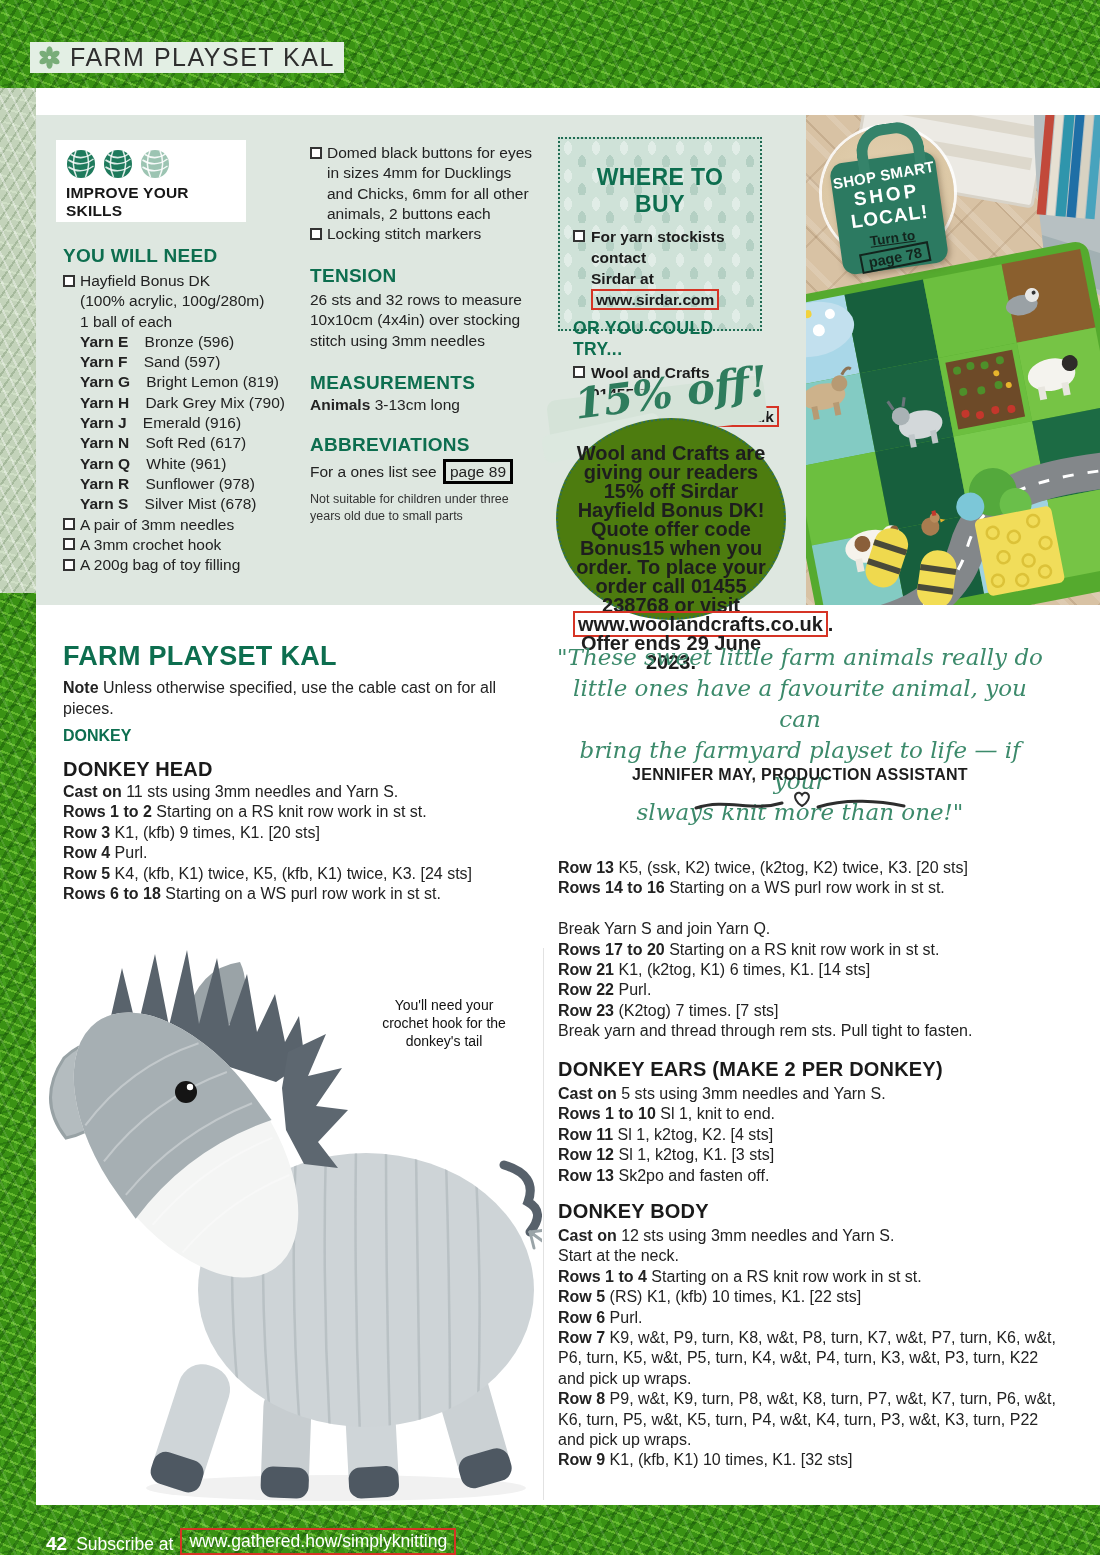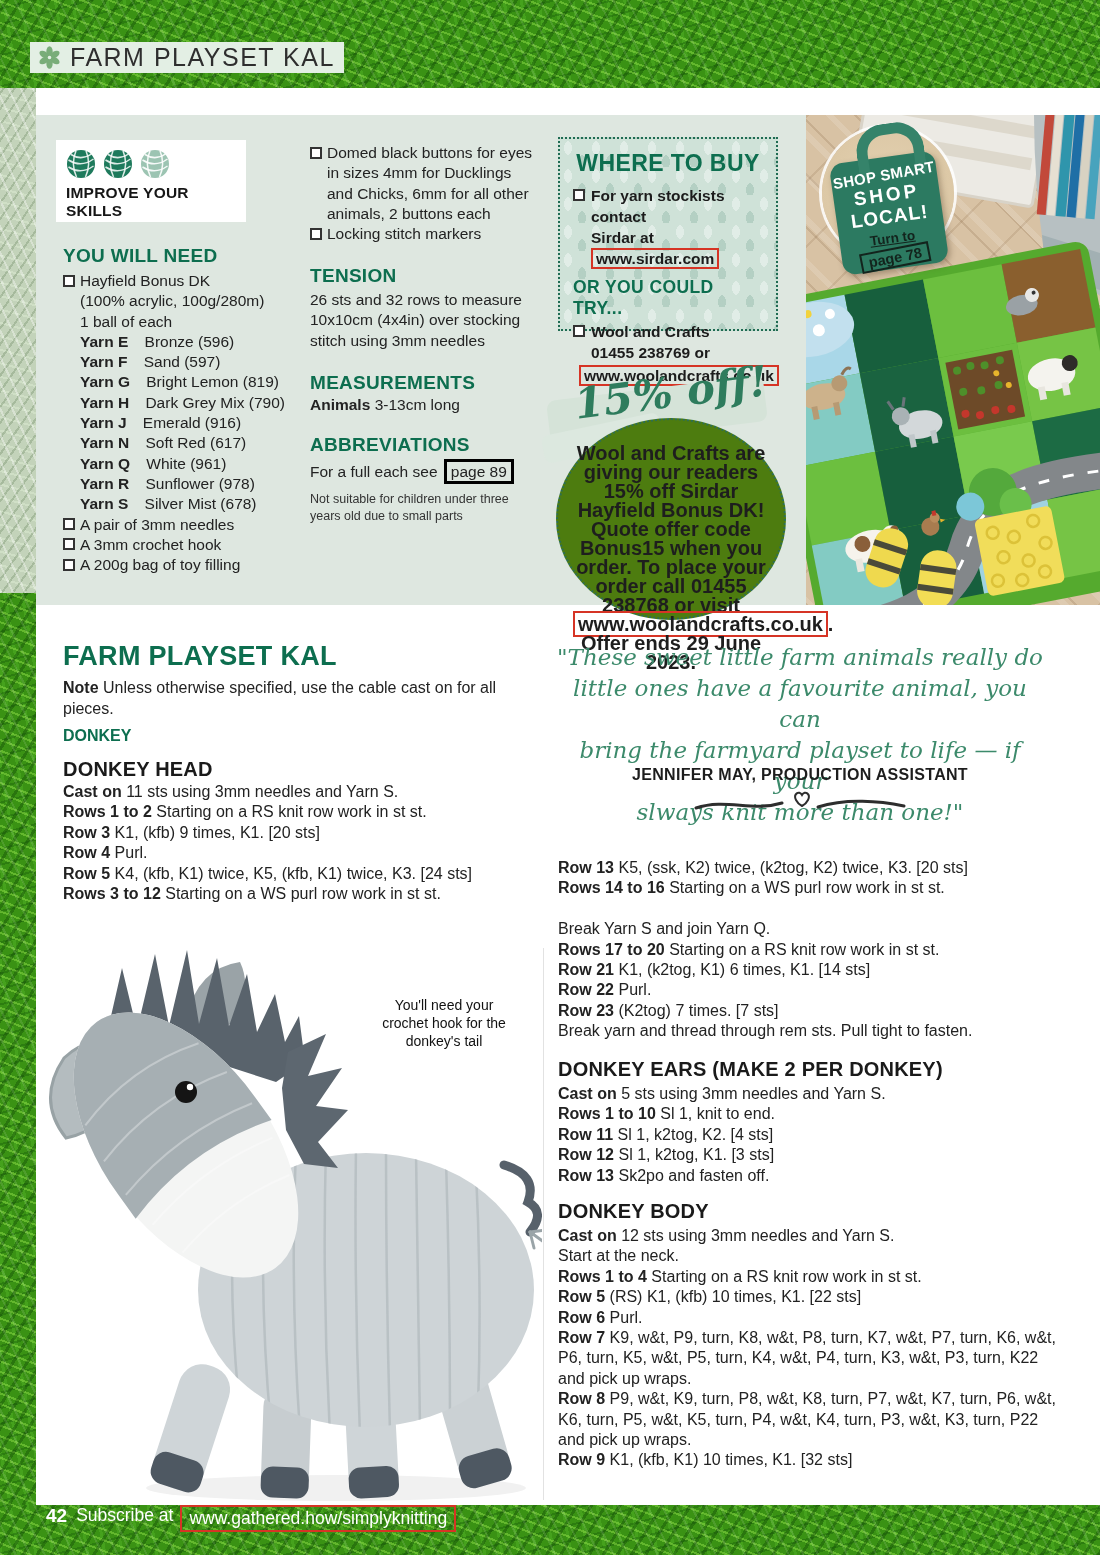--- a/index.html
+++ b/index.html
@@ -14,21 +14,21 @@
     repeating-linear-gradient(21deg, rgba(140,220,70,.50) 0 2px, transparent 2px 10px),
     repeating-linear-gradient(-15deg, rgba(25,95,10,.42) 0 2px, transparent 2px 15px),
     repeating-linear-gradient(80deg, rgba(90,190,45,.35) 0 3px, transparent 3px 17px)}
   .grass-pale{background-color:#c3d3ba;background-image:
     repeating-linear-gradient(65deg, rgba(255,255,255,.35) 0 2px, transparent 2px 11px),
     repeating-linear-gradient(-55deg, rgba(130,155,120,.45) 0 2px, transparent 2px 9px),
     repeating-linear-gradient(15deg, rgba(220,235,210,.5) 0 2px, transparent 2px 13px)}
   .top-grass{left:0;top:0;width:1100px;height:88px}
   .left-strip{left:0;top:88px;width:36px;height:1467px}
   .left-pale{left:0;top:88px;width:36px;height:505px}
-  .footer-band{left:0;top:1505px;width:1100px;height:50px;display:flex;align-items:flex-start;padding-left:46px;color:#fff}
+  .footer-band{left:0;top:1505px;width:1100px;height:50px;display:flex;align-items:flex-end;padding-left:46px;color:#fff}
   .footer-band .num{font-weight:bold;font-size:19px;margin-right:9px}
   .footer-band .txt{font-size:17.5px}
   .footer-band .url{font-size:17.5px;border:2.5px solid #d63425;padding:1px 7px;margin-left:7px}
 
   
   .title-band{left:30px;top:42px;width:314px;height:31px;background:#e3efe4;display:flex;align-items:center;gap:9px;padding-left:8px}
   .title-band .t{font-size:25px;letter-spacing:1.5px;color:#2e2e2e;white-space:nowrap}
 
   
   .panel{left:36px;top:115px;width:770px;height:490px;background:#dee7e0}
@@ -47,21 +47,21 @@
   .tension-h{left:310px;top:265px}
   .tension-t{left:310px;top:290px;width:226px;font-size:15.5px;line-height:20.3px}
   .meas-h{left:310px;top:372px}
   .meas-t{left:310px;top:396px;width:228px;font-size:15.5px}
   .abbr-h{left:310px;top:434px}
   .abbr-t{left:310px;top:459px;width:230px;font-size:15.5px}
   .pagebox{border:3px solid #000000;padding:0 4px;display:inline-block;line-height:19px;margin-left:2px}
   .safety{left:310px;top:491px;width:228px;font-size:12.5px;line-height:16.5px;color:#333}
 
   
-  .wtb{left:558px;top:137px;width:220px;height:194px;border:2.5px dotted #1f6b52;padding:10px 13px 0;
+  .wtb{left:558px;top:137px;width:204px;height:194px;border:2.5px dotted #1f6b52;padding:24px 13px 0;
        background-color:#cfe2d8;background-image:
        radial-gradient(ellipse 7px 12px at 8px 9px, rgba(255,255,255,.38) 55%, transparent 56%),
        radial-gradient(ellipse 7px 12px at 22px 23px, rgba(124,170,150,.32) 55%, transparent 56%);
        background-size:28px 28px}
   .wtb h3{font-size:23px;color:#0d6e4f;text-align:center;letter-spacing:.4px;margin:1px 0 8px}
   .wtb .pl{position:relative;font-size:15.5px;line-height:21px;font-weight:bold;color:#1c1c1c;padding-left:18px}
   .wtb .noind{padding-left:18px}
   .wtb h4{font-size:17.5px;color:#0d6e4f;letter-spacing:.4px;margin:8px 0 2px}
   .redbox{border:2.5px solid #d63425;padding:0 3px;box-decoration-break:clone;-webkit-box-decoration-break:clone}
 
@@ -206,21 +206,21 @@
     </div>
   <div class="abs h-green sec-h tension-h">TENSION</div>
   <div class="abs tension-t">26 sts and 32 rows to measure 10x10cm (4x4in) over stocking stitch using 3mm needles</div>
   <div class="abs h-green sec-h meas-h">MEASUREMENTS</div>
   <div class="abs meas-t">
     <b>Animals</b>
     <span>3-13cm long</span>
   </div>
   <div class="abs h-green sec-h abbr-h">ABBREVIATIONS</div>
   <div class="abs abbr-t">
-    <span>For a full each see</span>
+    <span>For a ones list see</span>
     <span class="pagebox">page 89</span>
   </div>
   <div class="abs safety">Not suitable for children under three years old due to small parts</div>
 
   <div class="abs wtb">
     <h3>WHERE TO BUY</h3>
     <div class="pl">
       <span class="cb"></span>
       <span>For yarn stockists contact</span>
     </div>
@@ -410,21 +410,21 @@
     <span>Unless otherwise specified, use the cable cast on for all pieces.</span>
   </div>
   <div class="abs h-green donkey-h">DONKEY</div>
   <div class="abs sub-h dhead-h">DONKEY HEAD</div>
   <div class="abs plist dhead-lines">
       <div class="pl"><b>Cast on </b>11 sts using 3mm needles and Yarn S.</div>
       <div class="pl"><b>Rows 1 to 2 </b>Starting on a RS knit row work in st st.</div>
       <div class="pl"><b>Row 3 </b>K1, (kfb) 9 times, K1. [20 sts]</div>
       <div class="pl"><b>Row 4 </b>Purl.</div>
       <div class="pl"><b>Row 5 </b>K4, (kfb, K1) twice, K5, (kfb, K1) twice, K3. [24 sts]</div>
-      <div class="pl"><b>Rows 3 to 12 </b>Starting on a WS purl row work in st st.</div>
+      <div class="pl"><b>Rows 6 to 18 </b>Starting on a WS purl row work in st st.</div>
     </div>
 
   <div class="abs quote">
     <div>"These sweet little farm animals really do</div>
     <div>little ones have a favourite animal, you can</div>
     <div>bring the farmyard playset to life — if your</div>
     <div>slways knit more than one!"</div>
   </div>
   <div class="abs attrib">JENNIFER MAY, PRODUCTION ASSISTANT</div>
   <svg class="abs squig" width="220" height="36" viewBox="0 0 220 36">

